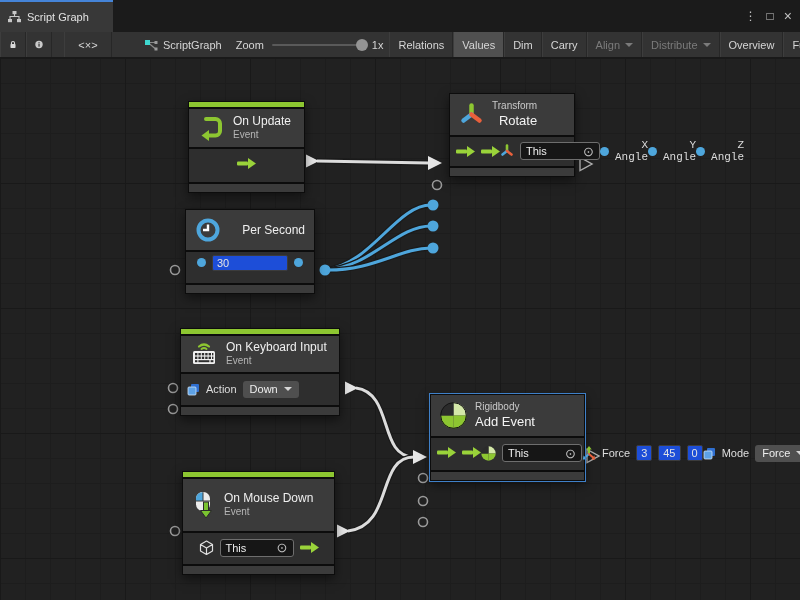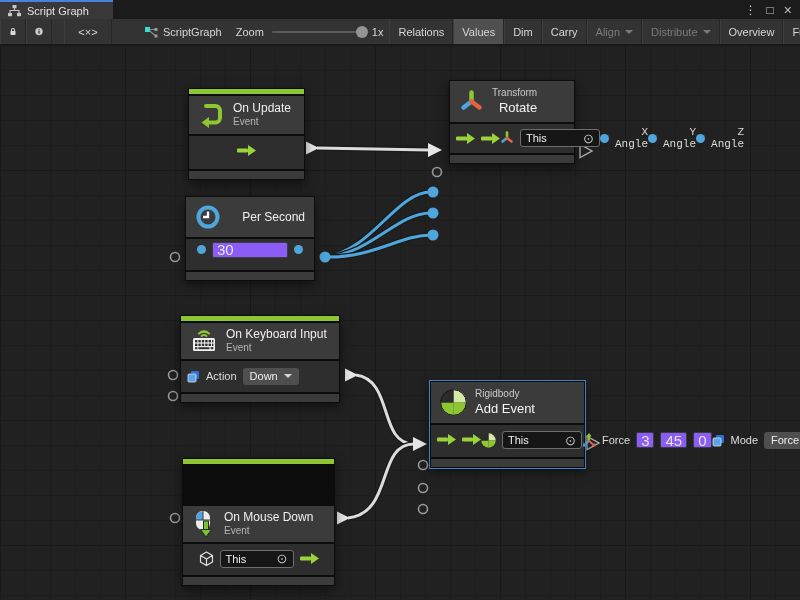--- a/index.html
+++ b/index.html
@@ -1,20 +1,20 @@
 <!DOCTYPE html>
 <html><head>
 <meta charset="utf-8">
 <style>
   html,body{margin:0;padding:0;background:#111;}
   *{box-sizing:border-box;font-family:"Liberation Sans",sans-serif;-webkit-font-smoothing:antialiased;}
   .window{position:relative;width:800px;height:600px;background:#212121;overflow:hidden;color:#ddd;}
 
   
-  .titlebar{height:19px;background:#1b1b1b;display:flex;align-items:stretch;}
+  .titlebar{height:32px;background:#1b1b1b;display:flex;align-items:stretch;}
   .tab{display:flex;align-items:center;gap:6px;width:113px;padding:0 8px;background:#383838;border-top:2px solid #4584d8;font-size:11px;color:#e2e2e2;}
   .titlebar-spacer{flex:1;}
   .titlebar-controls{display:flex;align-items:center;gap:10px;padding-right:8px;color:#c2c2c2;font-size:12px;}
   .titlebar-controls span{cursor:default;line-height:1;}
 
   
   .toolbar{height:26px;background:#333333;border-bottom:1px solid #191919;display:flex;align-items:stretch;font-size:11px;color:#d6d6d6;}
   .tbtn{display:flex;align-items:center;padding:0 8px;border-right:1px solid #272727;border-left:1px solid #3d3d3d;white-space:nowrap;}
   .tbtn.square{justify-content:center;min-width:26px;}
   .tbtn.active{background:#505050;}
@@ -48,21 +48,21 @@
   .t-name{font-size:13px;color:#f4f4f4;}
   .nbody{background:#2e2e2e;display:flex;padding:4px 6px;}
   .nfooter{background:#3b3b3b;height:8px;}
   .row{display:flex;align-items:center;gap:6px;height:21px;font-size:11px;color:#dedede;}
   .row.tall{height:23px;}
   .grow{margin-left:auto;}
   .pdot{width:9px;height:9px;border-radius:50%;background:#4ea6dc;flex:0 0 auto;}
   .plabel{color:#dcdcdc;font-family:Liberation Mono, monospace;}
   .field{background:#161616;border:1px solid #6e6e6e;border-radius:3px;height:18px;display:flex;align-items:center;padding:0 5px;color:#eee;font-size:11px;}
   .field .target{margin-left:auto;color:#c3c3c3;font-size:13px;line-height:1;}
-  .vfield{background:#8b5cf6;border:1px solid #3c3c3c;border-radius:2px;height:16px;display:flex;align-items:center;padding:0 4px;color:#e4e4e4;font-size:15px;}
+  .vfield{background:#1d4ed8;border:1px solid #3c3c3c;border-radius:2px;height:16px;display:flex;align-items:center;padding:0 4px;color:#e4e4e4;font-size:11px;}
   .dropdown{background:#4f4f4f;border-radius:3px;height:17px;display:flex;align-items:center;padding:0 7px;color:#eee;font-size:11px;}
   .dropdown .caret{border-top-color:#d6d6d6;margin-left:6px;}
   .w72{width:74px;}
   .w80{width:80px;}
   svg{display:block;}
 </style>
 </head>
 <body>
 
 <div class="window">
@@ -342,21 +342,21 @@
             <span>Down</span>
               <span class="caret"></span>
           </div>
         </div>
       </div>
       <div class="nfooter"></div>
     </div>
 
     <div class="node" style="left:182px;top:413px;width:153px;">
       <div class="ebar"></div>
-      <div class="nheader" style="padding:4px 9px;margin-top:40px;">
+      <div class="nheader" style="padding:12px 9px;">
         <svg width="24" height="28" viewBox="0 0 24 28">
           <rect x="4" y="1" width="14" height="19" rx="6.5" fill="#ececec"></rect>
           <path d="M11 1.2 A6.5 6.5 0 0 0 4 7.5 V10 H11 Z" fill="#4ea6dc"></path>
           <line x1="11" y1="1.2" x2="11" y2="10" stroke="#3a3a3a" stroke-width="1"></line>
           <line x1="4" y1="10" x2="18" y2="10" stroke="#3a3a3a" stroke-width="1"></line>
           <g>
             <rect x="11.5" y="11" width="5" height="9" fill="#7ac330" stroke="#2a2a2a" stroke-width="1"></rect>
             <polygon points="8.5,19.5 19.5,19.5 14,27" fill="#7ac330" stroke="#2a2a2a" stroke-width="1"></polygon>
           </g>
         </svg>

